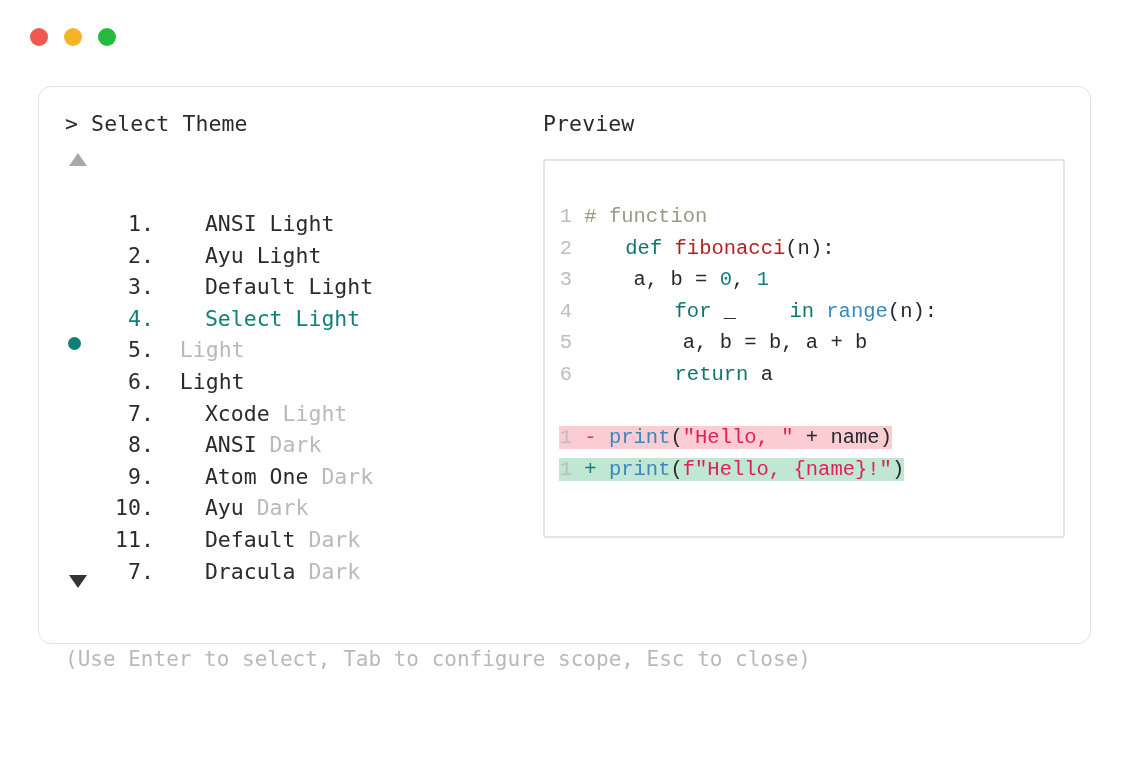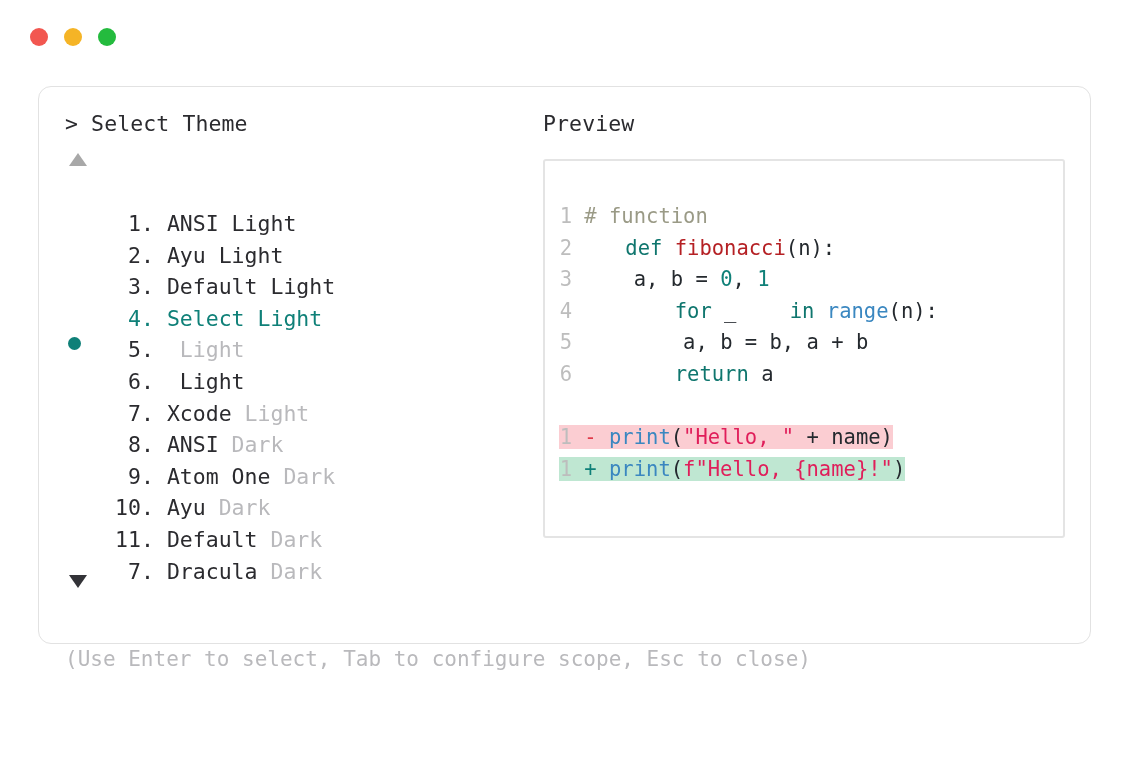--- a/index.html
+++ b/index.html
@@ -109,21 +109,21 @@
     border-radius: 50%;
     background: #0f8078;
   }
   .idx {
     width: 46px;
     flex: 0 0 46px;
     text-align: right;
     white-space: pre;
   }
   .idx-dot { flex: 0 0 auto; white-space: pre; }
-  .name { white-space: pre; }
+  .name { white-space: pre; margin-left: 38px; }
   .suffix { white-space: pre; margin-top: 28px; }
   .suffix.muted { color: #b9b9bc; }
   .theme-item.selected .idx,
   .theme-item.selected .idx-dot,
   .theme-item.selected .name,
   .theme-item.selected .suffix { color: #0f8078; }
 
   
   .hint {
     position: absolute;
@@ -137,20 +137,21 @@
 
   
   .preview-box {
     margin-top: 20px;
     width: 522px;
     height: 379px;
     border: 2.2px solid #e4e4e4;
     border-radius: 3px;
     background: #ffffff;
     position: relative;
+    font-family: Liberation Mono, monospace;
   }
   .code {
     position: absolute;
     left: 14px;
     top: 40px;
     font-size: 20.5px;
     line-height: 31.6px;
     white-space: pre;
   }
   .code-line { white-space: pre; height: 31.6px; }

